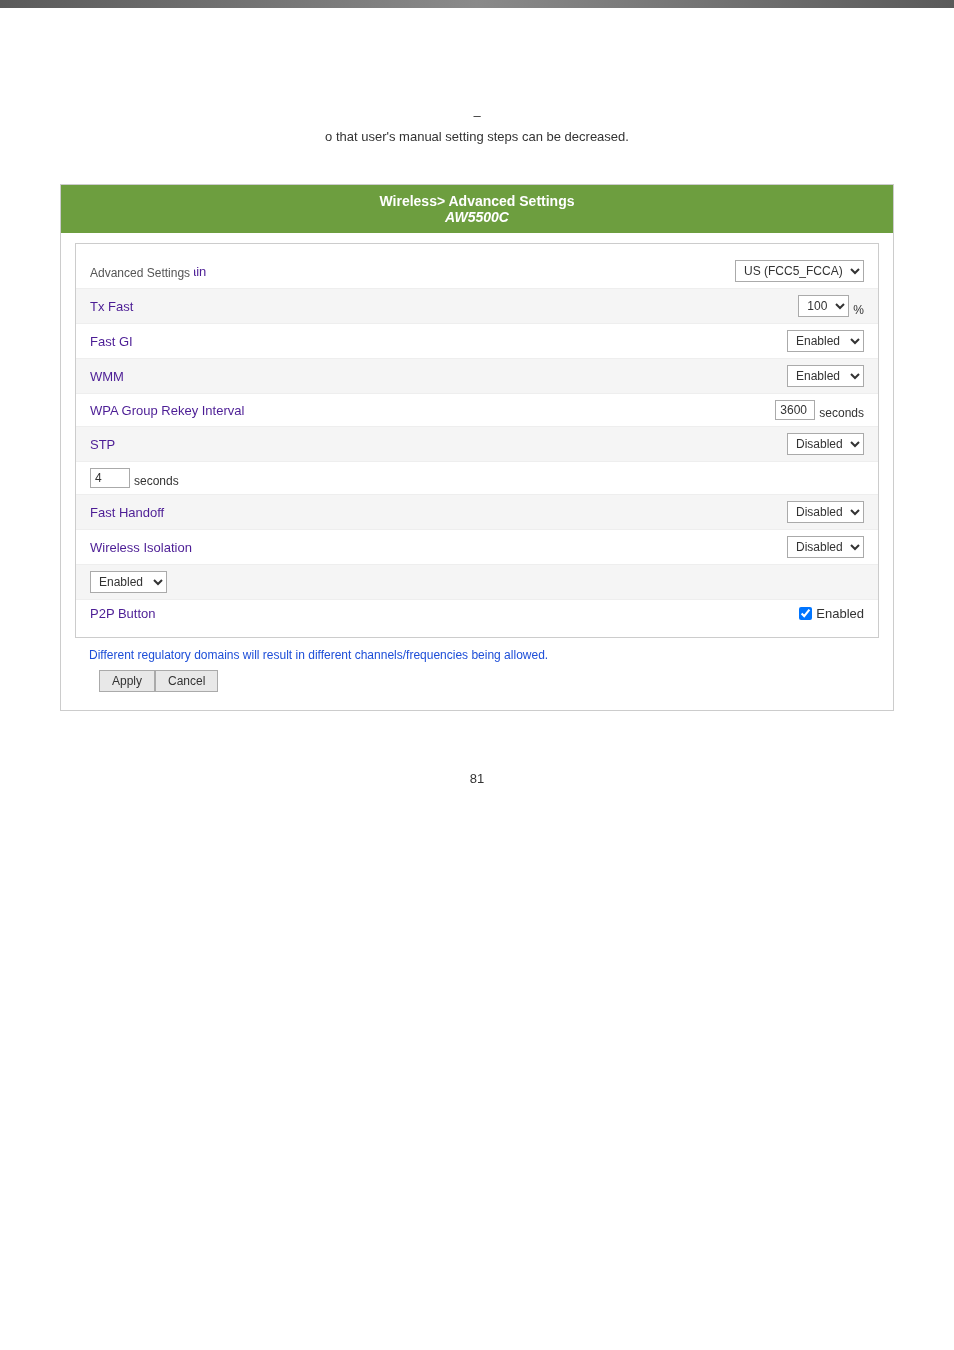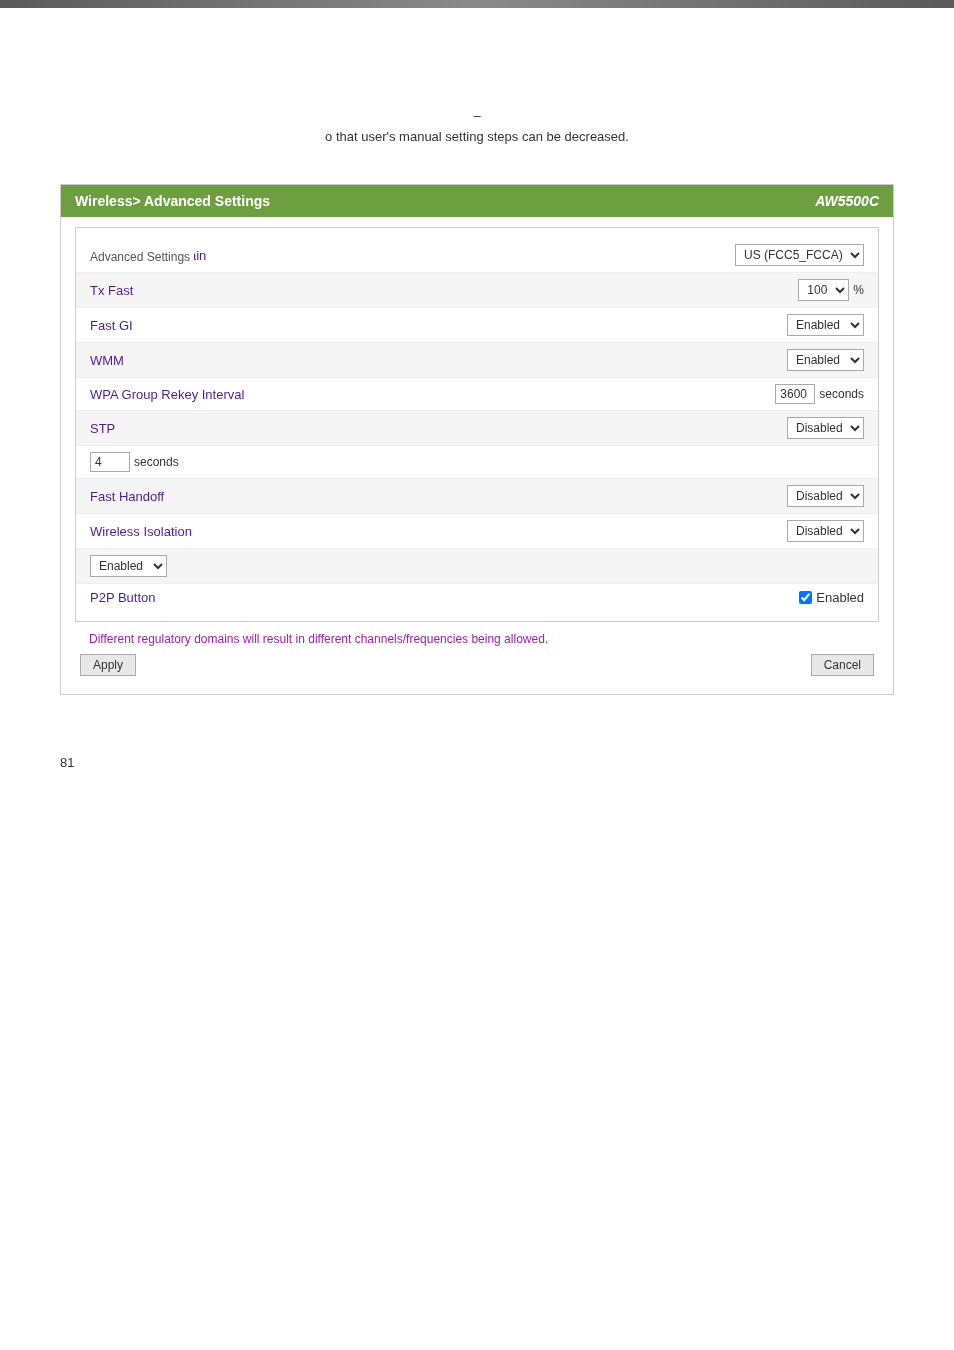--- a/index.html
+++ b/index.html
@@ -42,20 +42,21 @@
 
     .panel-header {
       background: #6d9e3f;
       color: #fff;
       padding: 8px 14px;
       display: flex;
       justify-content: space-between;
       align-items: center;
       font-size: 14px;
       font-weight: bold;
+      flex-direction: column;
     }
 
     .panel-header-title {
       color: #fff;
     }
 
     .panel-header-model {
       color: #fff;
       font-style: italic;
     }
@@ -103,21 +104,21 @@
       color: #4c1d95;
       font-size: 13px;
     }
 
     .row-label.indented {
       padding-left: 20px;
     }
 
     .row-control {
       display: flex;
-      align-items: center;
+      align-items: flex-end;
       gap: 4px;
     }
 
     select {
       border: 1px solid #aaa;
       background: #fff;
       padding: 2px 4px;
       font-size: 12px;
       color: #333;
       cursor: pointer;
@@ -141,41 +142,41 @@
       align-items: center;
       gap: 4px;
     }
 
     input[type="checkbox"] {
       cursor: pointer;
     }
 
     .footer-note {
       font-size: 12px;
-      color: #a21caf;
+      color: #1d4ed8;
       margin: 10px 14px 8px;
     }
 
     .button-row {
       display: flex;
-      gap: 20px;
-      margin: 8px 5px;
-      justify-content: space-between;
+      gap: 0;
+      margin: 8px 24px;
     }
 
     .btn {
       border: 1px solid #aaa;
       background: #e8e8e8;
       padding: 3px 12px;
       font-size: 12px;
       cursor: pointer;
       color: #333;
     }
 
     .page-number {
+      text-align: center;
       margin-top: 60px;
       font-size: 13px;
       color: #333;
     }
   </style>
 </head>
 <body>
 
 <div class="top-bar"></div>
 

